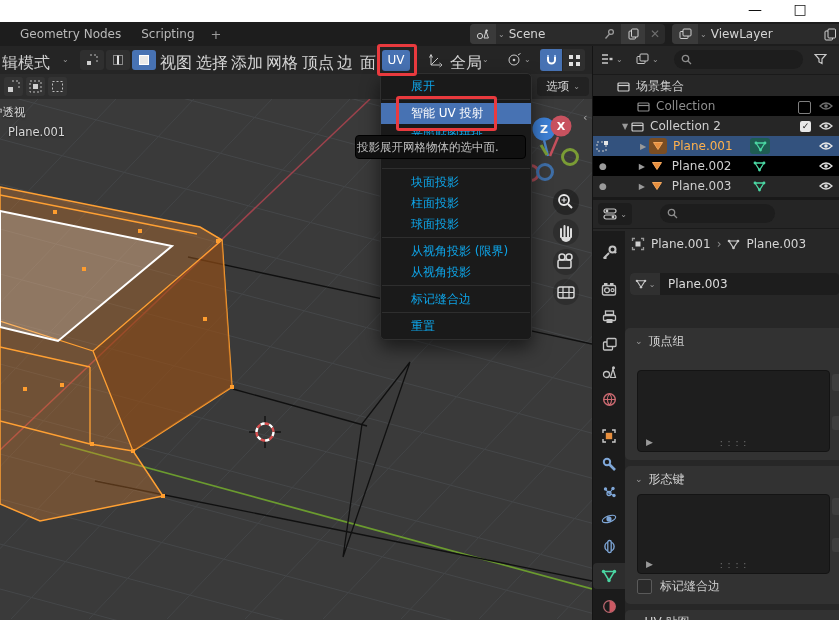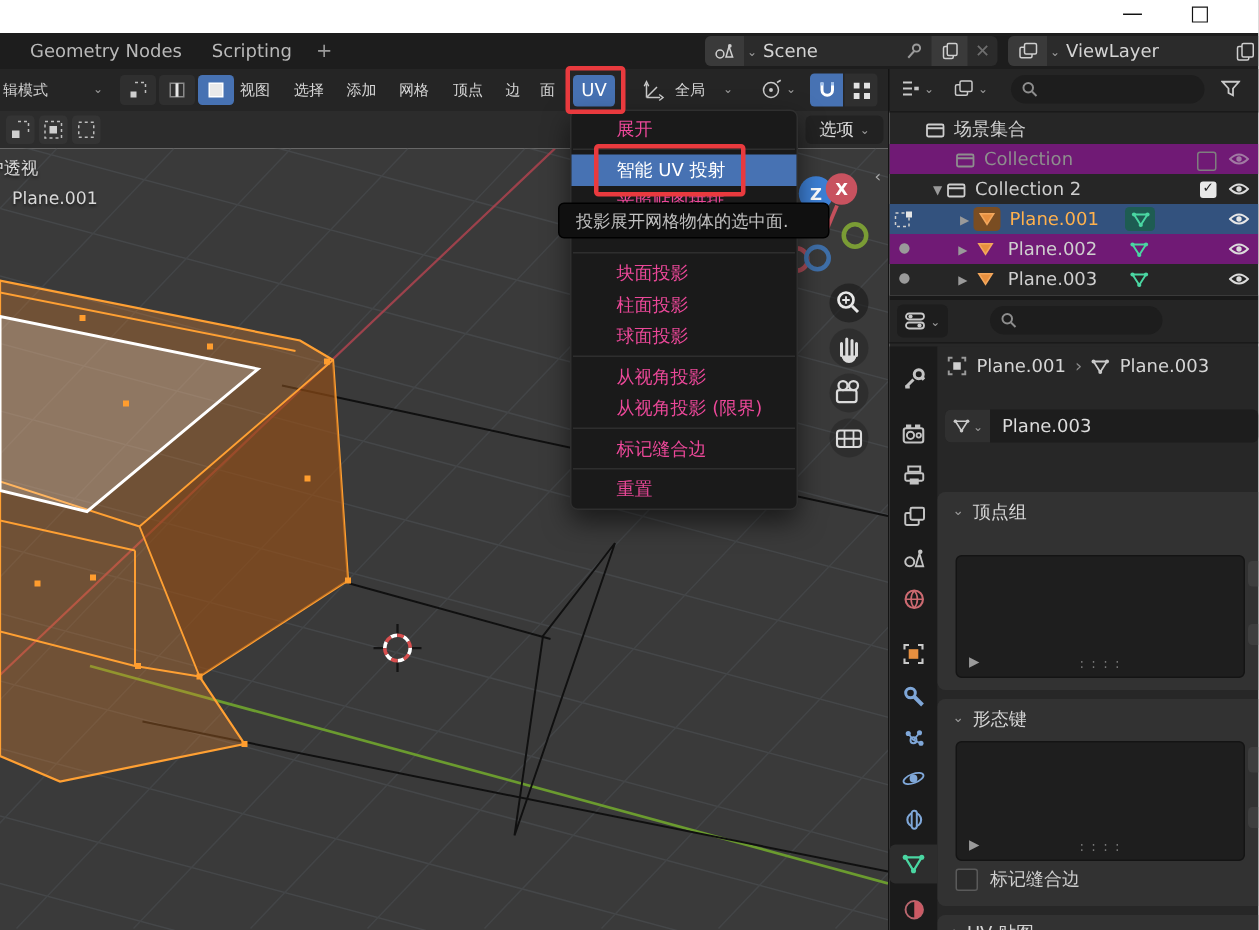--- a/index.html
+++ b/index.html
@@ -11,50 +11,50 @@
   .oswin{left:0;top:0;width:839px;height:22px;background:#fff;color:#1a1a1a;}
   .osbtn{position:absolute;top:1px;font-size:14px;color:#111;width:20px;text-align:center;}
   .topbar{left:0;top:22px;width:839px;height:24px;background:#1d1d1d;display:flex;align-items:center;}
   .wstab{padding:0 10px;color:#b9b9b9;font-size:12px;height:24px;line-height:24px;}
   .plus{color:#9a9a9a;font-size:13px;padding:0 6px;}
   .idblock{position:absolute;top:2px;height:20px;display:flex;align-items:center;
            background:#2b2b2b;border-radius:4px;color:#d4d4d4;}
   .idicon{width:26px;height:20px;background:#3a3a3a;border-radius:4px 0 0 4px;
           display:flex;align-items:center;justify-content:center;font-size:9px;color:#cfcfcf;}
   .hdr{left:0;top:46px;width:839px;height:28px;background:#252525;}
-  .menuitem-h{color:#d6d6d6;font-size:10px;position:absolute;top:7px;}
+  .menuitem-h{color:#d6d6d6;font-size:16px;position:absolute;top:7px;}
   .selbtn{position:absolute;top:4px;width:24px;height:20px;background:#2f2f2f;border-radius:3px;
           display:flex;align-items:center;justify-content:center;}
   .uvbtn{position:absolute;left:382px;top:4px;width:28px;height:21px;background:#4772b3;color:#fff;
          border-radius:3px;text-align:center;line-height:21px;font-size:12px;}
   .toolstrip{left:0;top:74px;width:592px;height:25px;background:#2c2c2c;}
   .tsbtn{position:absolute;top:3px;width:19px;height:19px;background:#343434;border-radius:3px;
          display:flex;align-items:center;justify-content:center;}
   .optbtn{position:absolute;left:537px;top:3px;width:52px;height:19px;background:#222;
           border-radius:4px;color:#d6d6d6;font-size:11.5px;display:flex;align-items:center;justify-content:center;gap:4px;}
   .chev{font-size:8px;color:#9a9a9a;}
   
   .vp{left:0;top:99px;width:592px;height:521px;background:#3a3a3a;overflow:hidden;}
   .vptext{position:absolute;color:#d9d9d9;font-size:11.5px;text-shadow:0 1px 2px #0008;}
   
   .menu{left:380px;top:73px;width:150px;background:#1a1a1a;border:1px solid #2f2f2f;border-radius:5px;
         box-shadow:0 8px 18px rgba(0,0,0,.55);padding:2px 0;z-index:30;}
-  .mi{height:21px;line-height:21px;padding-left:30px;font-size:12px;color:#ec4899;}
+  .mi{height:21px;line-height:21px;padding-left:30px;font-size:12px;color:#0ea5e9;}
   .mi.sel{background:#4772b3;color:#fff;}
   .msep{border-top:1px solid #2e2e2e;margin:2px 1px 3px 1px;}
-  .tooltip{left:372px;top:135px;width:168px;height:22px;background:#101010;border:1px solid #000;
-           border-radius:4px;color:#c0c0c0;font-size:11.5px;line-height:22px;padding-left:11px;z-index:32;}
+  .tooltip{left:355px;top:135px;width:168px;height:22px;background:#101010;border:1px solid #000;
+           border-radius:4px;color:#c0c0c0;font-size:11.5px;line-height:22px;padding-left:1px;z-index:32;}
   .redbox{border:3px solid #e93a3e;border-radius:3px;z-index:40;pointer-events:none;}
   
   .outliner{left:593px;top:46px;width:246px;height:151px;background:#262626;}
   .o-hdr{position:absolute;left:0;top:0;width:246px;height:28px;background:#252525;border-bottom:1px solid #1a1a1a;}
   .searchbox{position:absolute;background:#1d1d1d;border-radius:10px;height:19px;display:flex;align-items:center;
              color:#888;padding-left:7px;gap:5px;}
   .orow{position:absolute;left:0;width:246px;height:20px;display:flex;align-items:center;font-size:12px;color:#cfcfcf;}
-  .orow.alt{background:#701a75;}
+  .orow.alt{background:#000000;}
   .orow.sel{background:#33527e;}
   .disc{color:#9a9a9a;font-size:8px;width:12px;text-align:center;}
   .eye{position:absolute;right:6px;top:5px;}
   .cbx{position:absolute;right:28px;top:5px;width:11px;height:11px;border-radius:2px;}
   .cbx.on{background:#e8e8e8;color:#222;font-size:9px;line-height:11px;text-align:center;font-weight:bold;}
   .cbx.off{border:1px solid #7e7e7e;}
   
   .props{left:593px;top:197px;width:246px;height:423px;background:#272727;}
   .p-hdr{position:absolute;left:0;top:3px;width:246px;height:28px;background:#252525;border-bottom:1px solid #1a1a1a;}
   .tabs{position:absolute;left:0;top:34px;width:32px;height:389px;background:#1b1b1b;}
@@ -293,22 +293,22 @@
     <div class="mi">展开</div>
     <div class="msep"></div>
     <div class="mi sel">智能 UV 投射</div>
     <div class="mi">光照贴图拼排</div>
     <div class="mi"></div>
     <div class="msep"></div>
     <div class="mi">块面投影</div>
     <div class="mi">柱面投影</div>
     <div class="mi">球面投影</div>
     <div class="msep"></div>
+    <div class="mi">从视角投影 (限界)</div>
     <div class="mi">从视角投影</div>
-    <div class="mi">从视角投影 (限界)</div>
     <div class="msep"></div>
     <div class="mi">标记缝合边</div>
     <div class="msep"></div>
     <div class="mi">重置</div>
   </div>
 
   <div class="abs tooltip">投影展开网格物体的选中面.</div>
 
   <div class="abs redbox" style="left:377px;top:44px;width:34px;height:26px;"></div>
   <div class="abs redbox" style="left:396px;top:96px;width:95px;height:29px;"></div>

